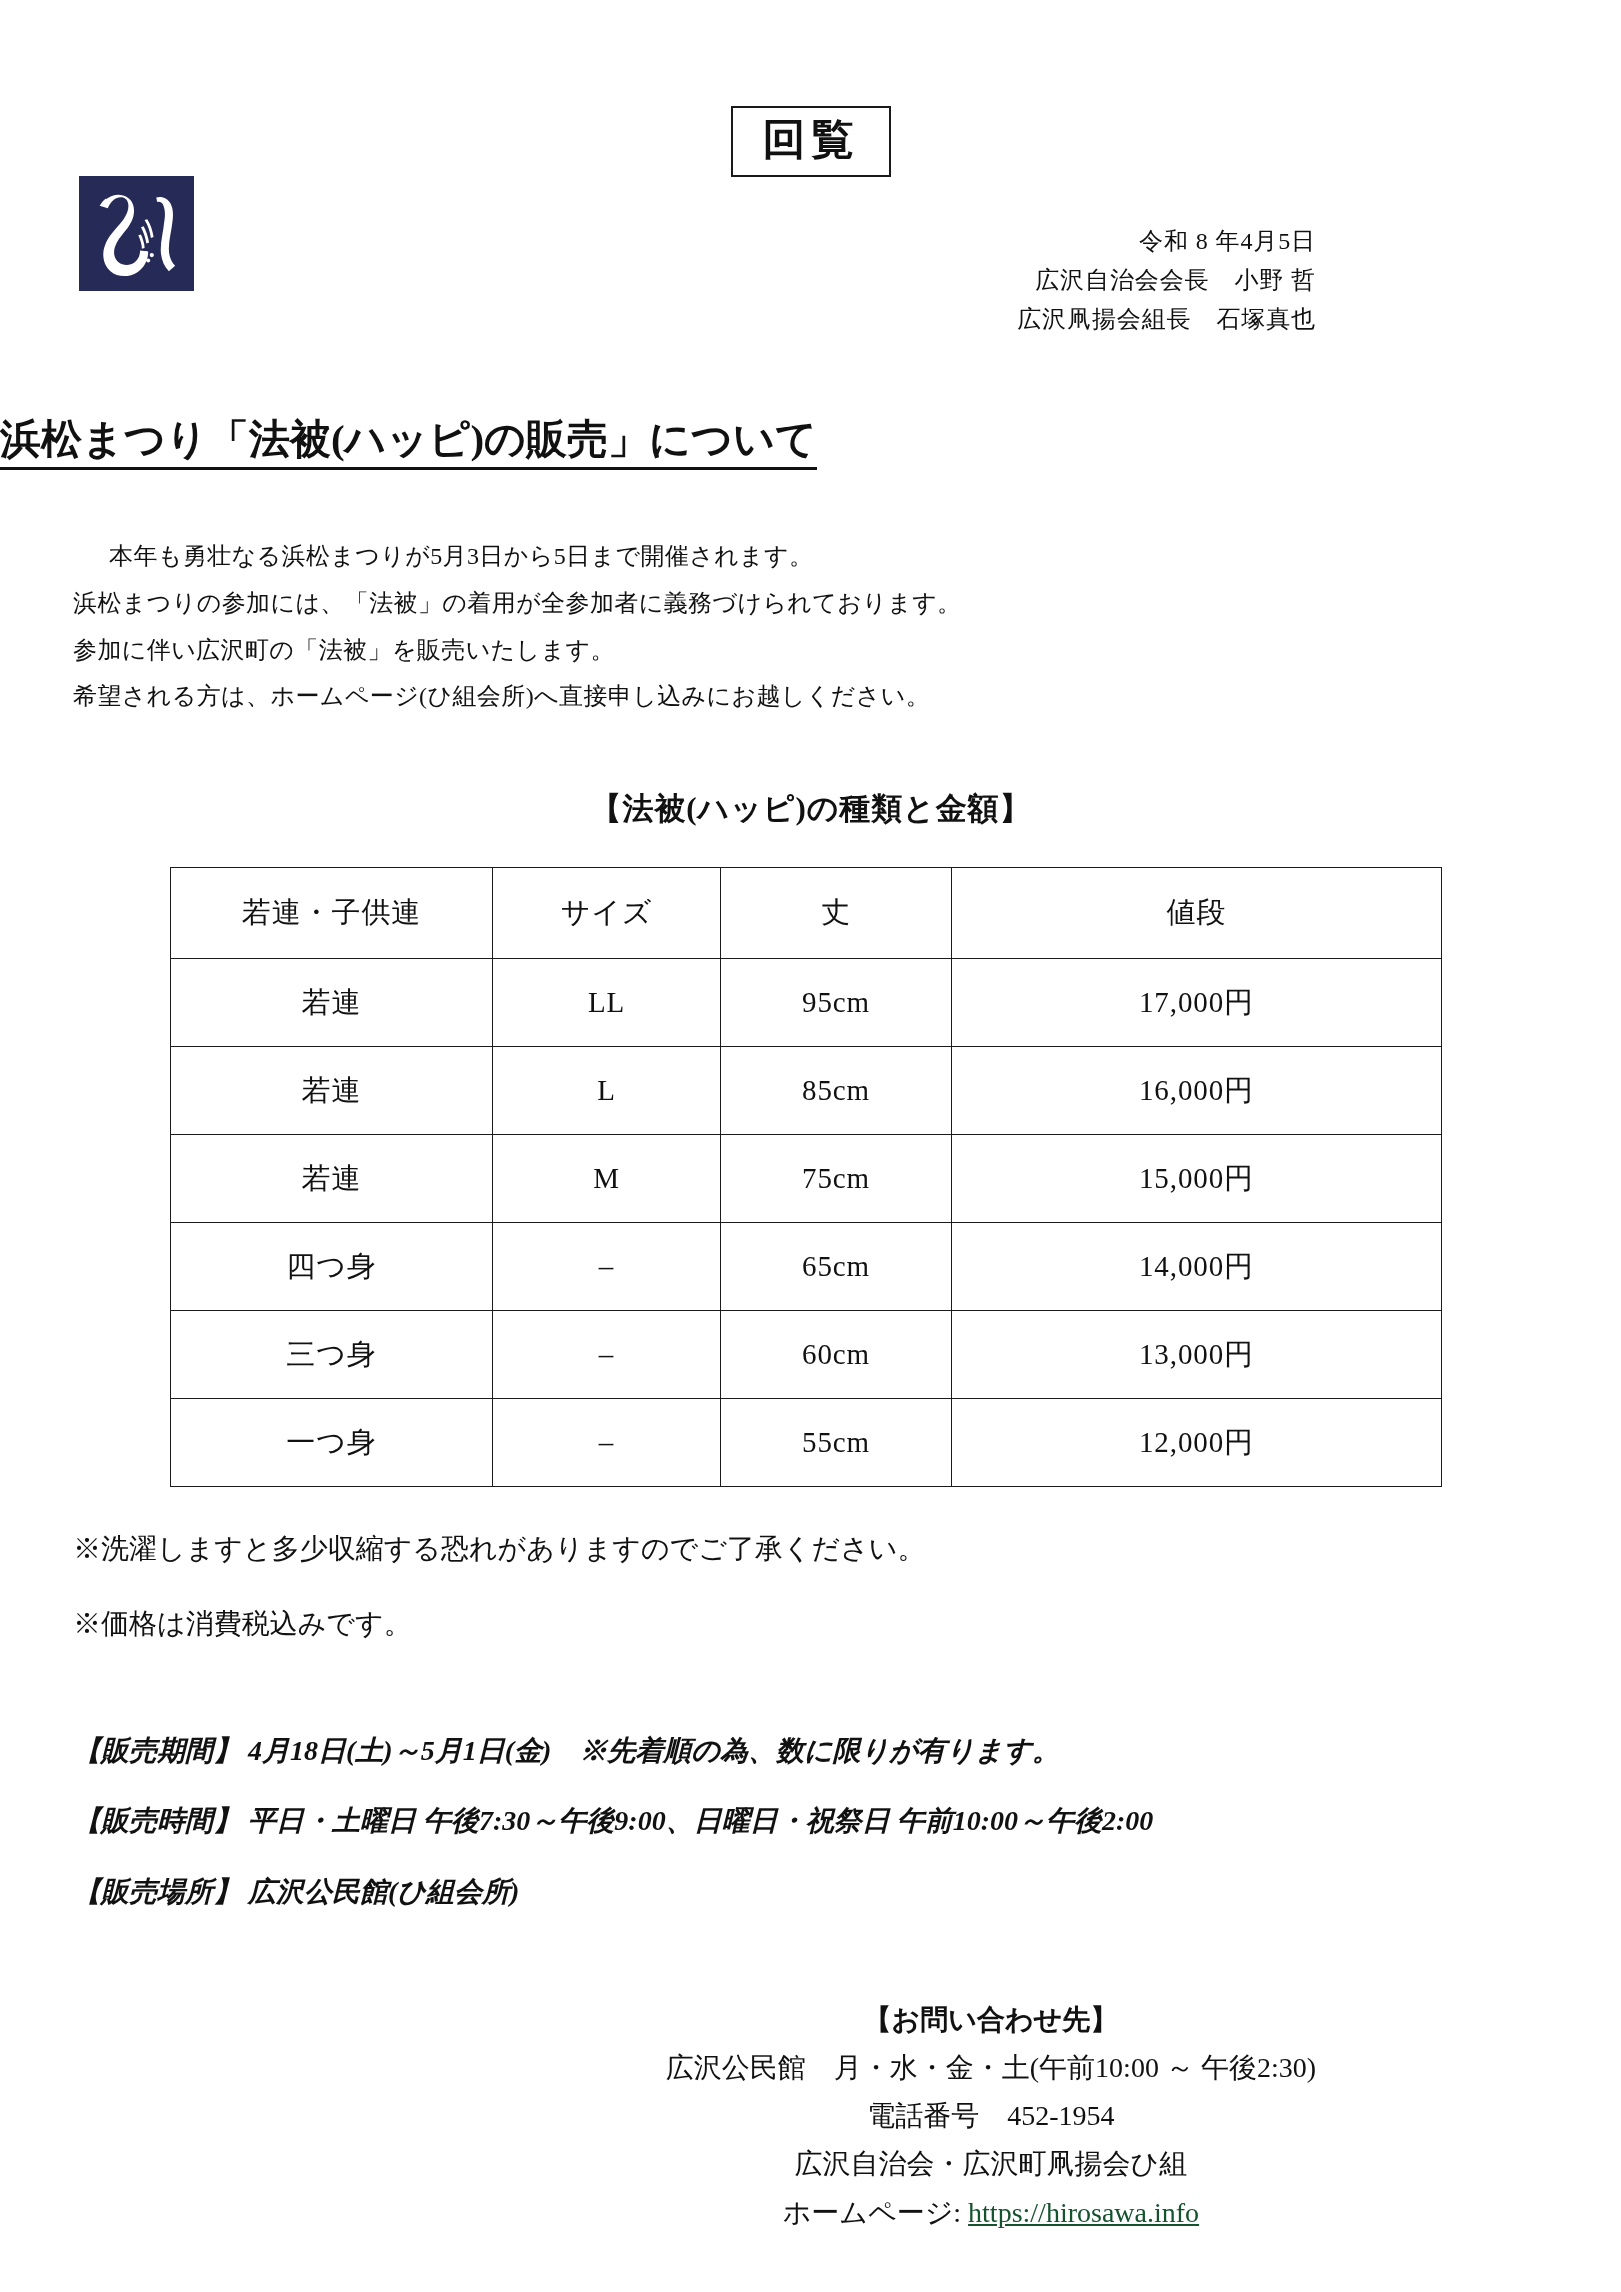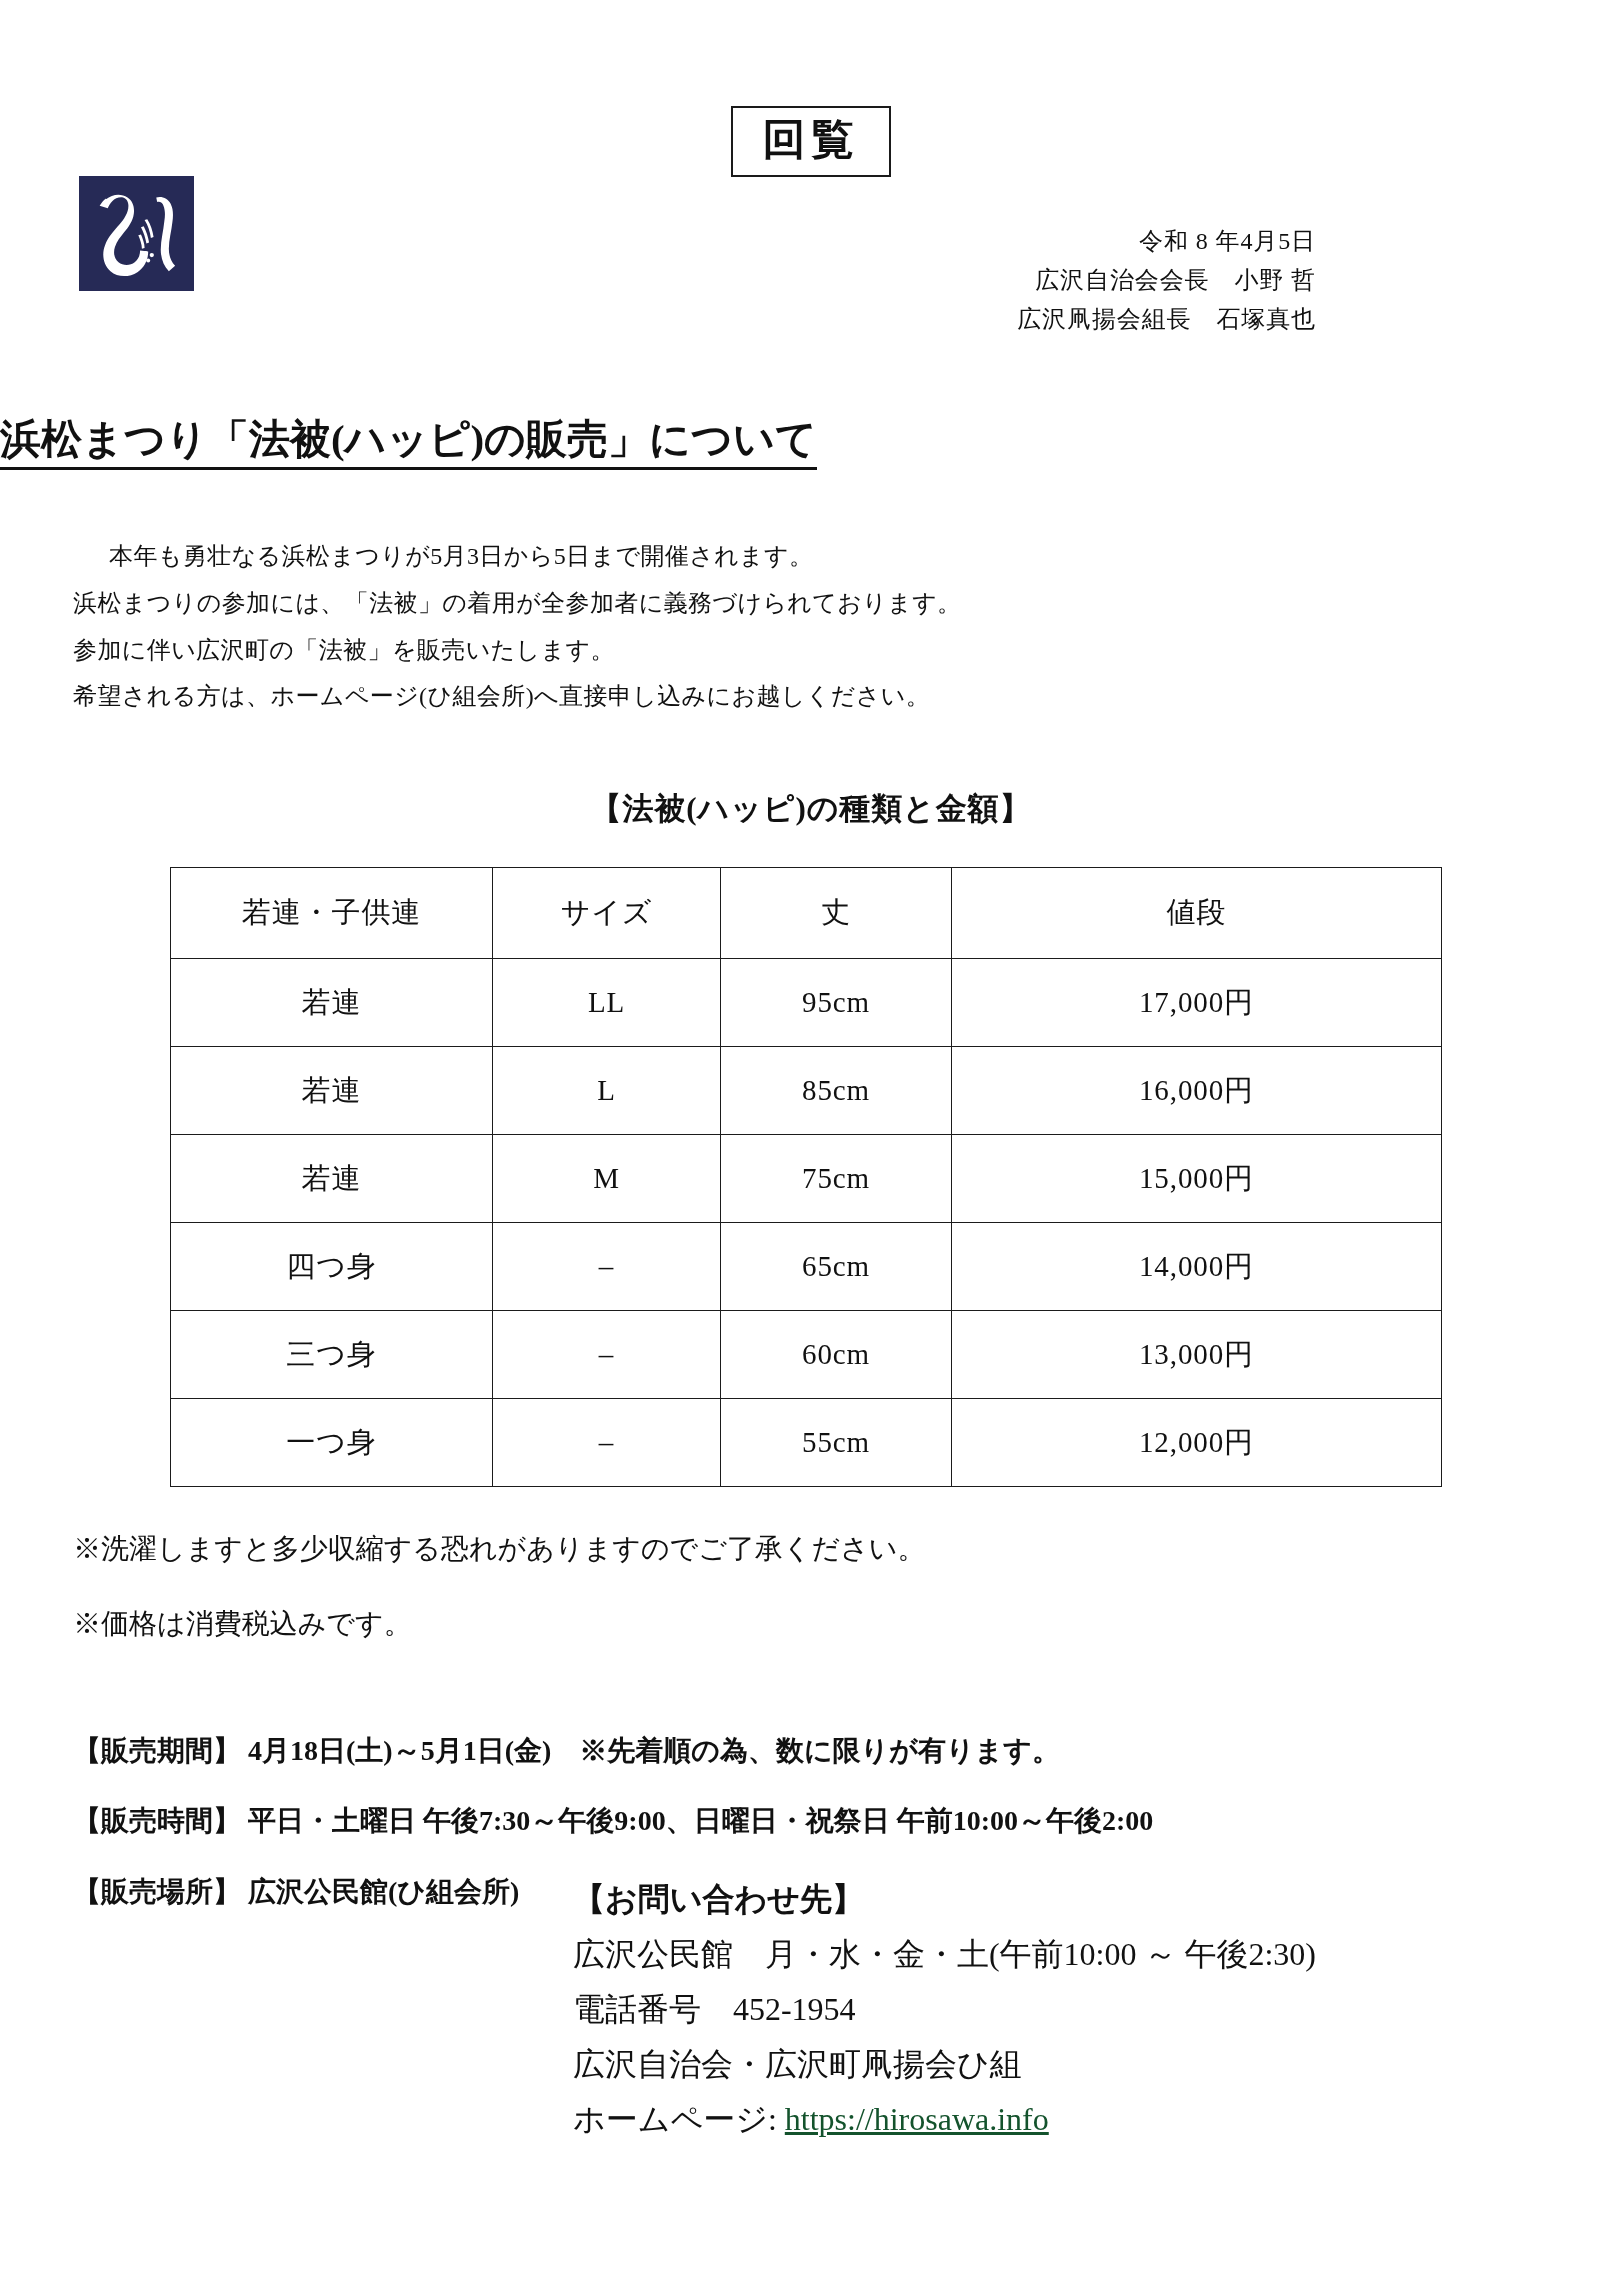--- a/index.html
+++ b/index.html
@@ -140,32 +140,33 @@
 
   
   .sales-info {
     position: absolute;
     top: 1733px;
     left: 73px;
     width: 1487px;
     font-size: 28px;
     line-height: 1.3;
     font-weight: 700;
+    font-style: italic;
   }
   .sales-info .row { margin-bottom: 34px; white-space: nowrap; }
   .sales-info .label { font-weight: 700; }
   .sales-info .value { font-weight: 700; }
 
   
   .contact {
     position: absolute;
-    top: 1872px;
+    top: 1996px;
     right: 76px;
-    text-align: left;
-    font-size: 32px;
+    text-align: center;
+    font-size: 28px;
     line-height: 1.72;
     white-space: nowrap;
   }
   .contact .contact-title { font-weight: 700; }
   .contact a, .contact .url {
     color: #14532d;
     text-decoration: underline;
     font-family: "Liberation Serif", "DejaVu Serif", serif;
   }
 </style>

